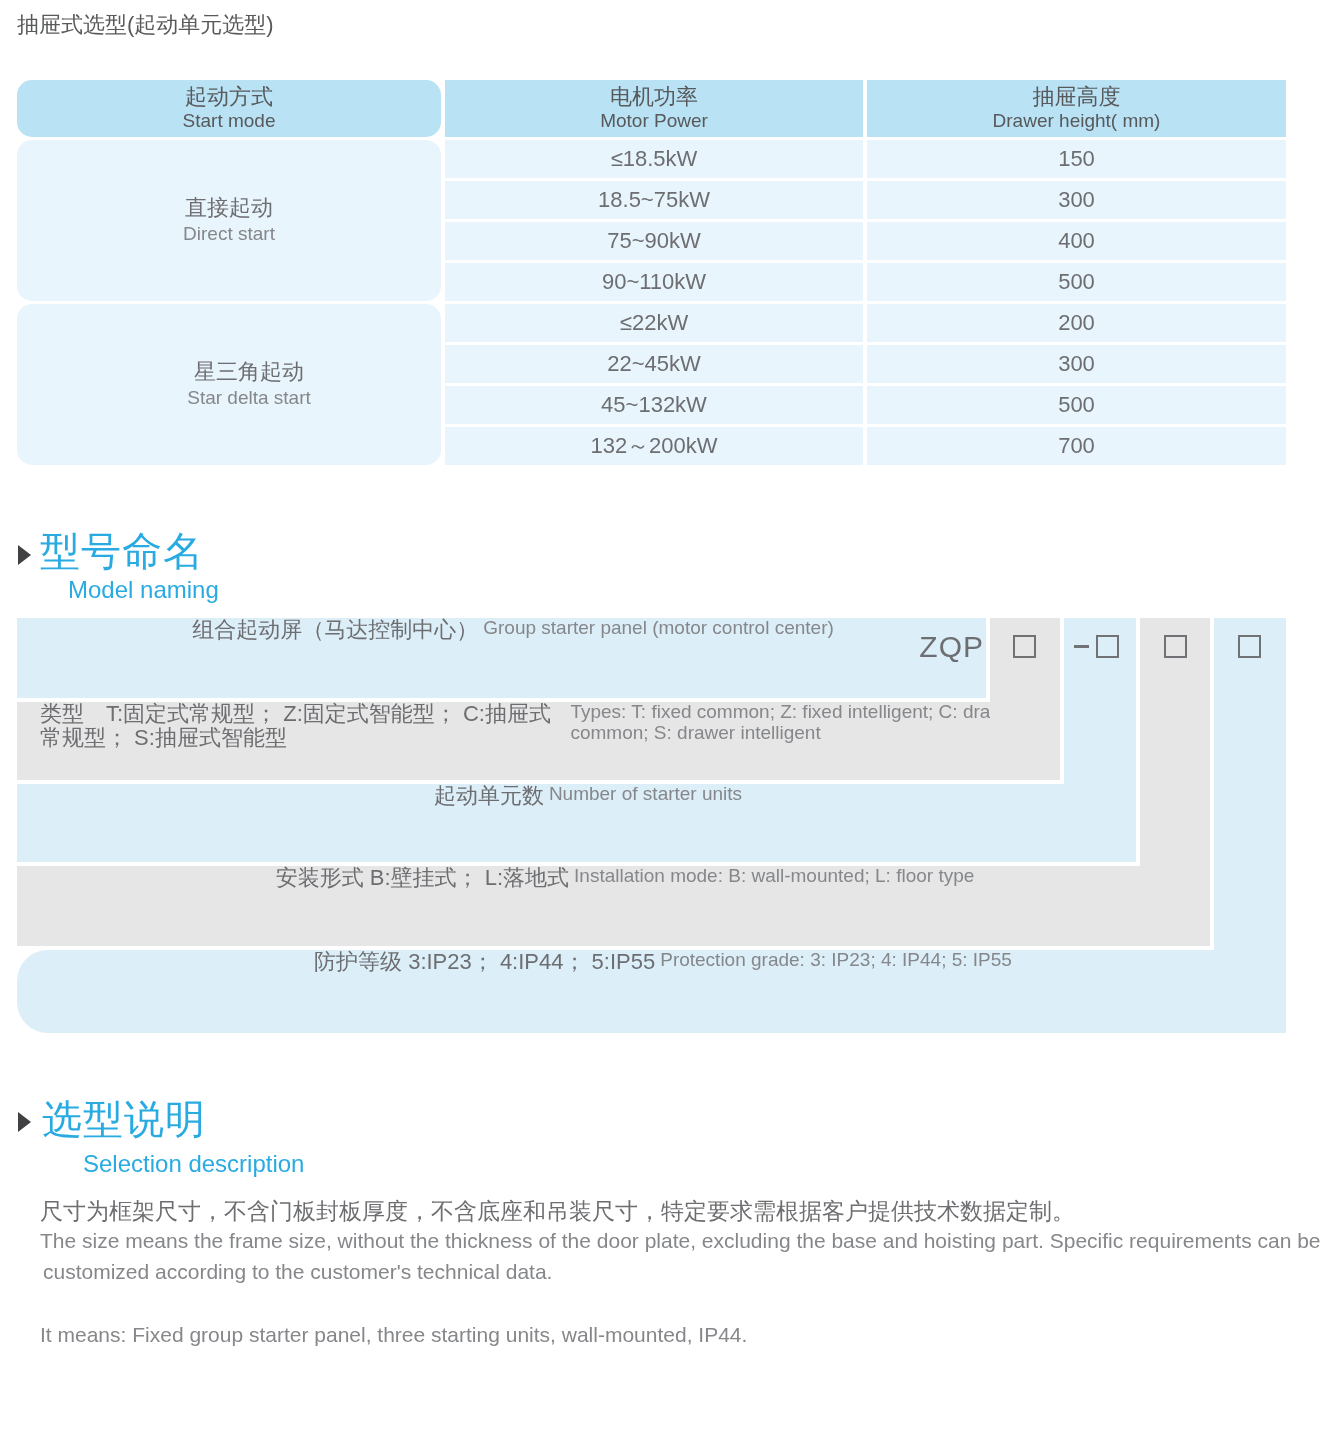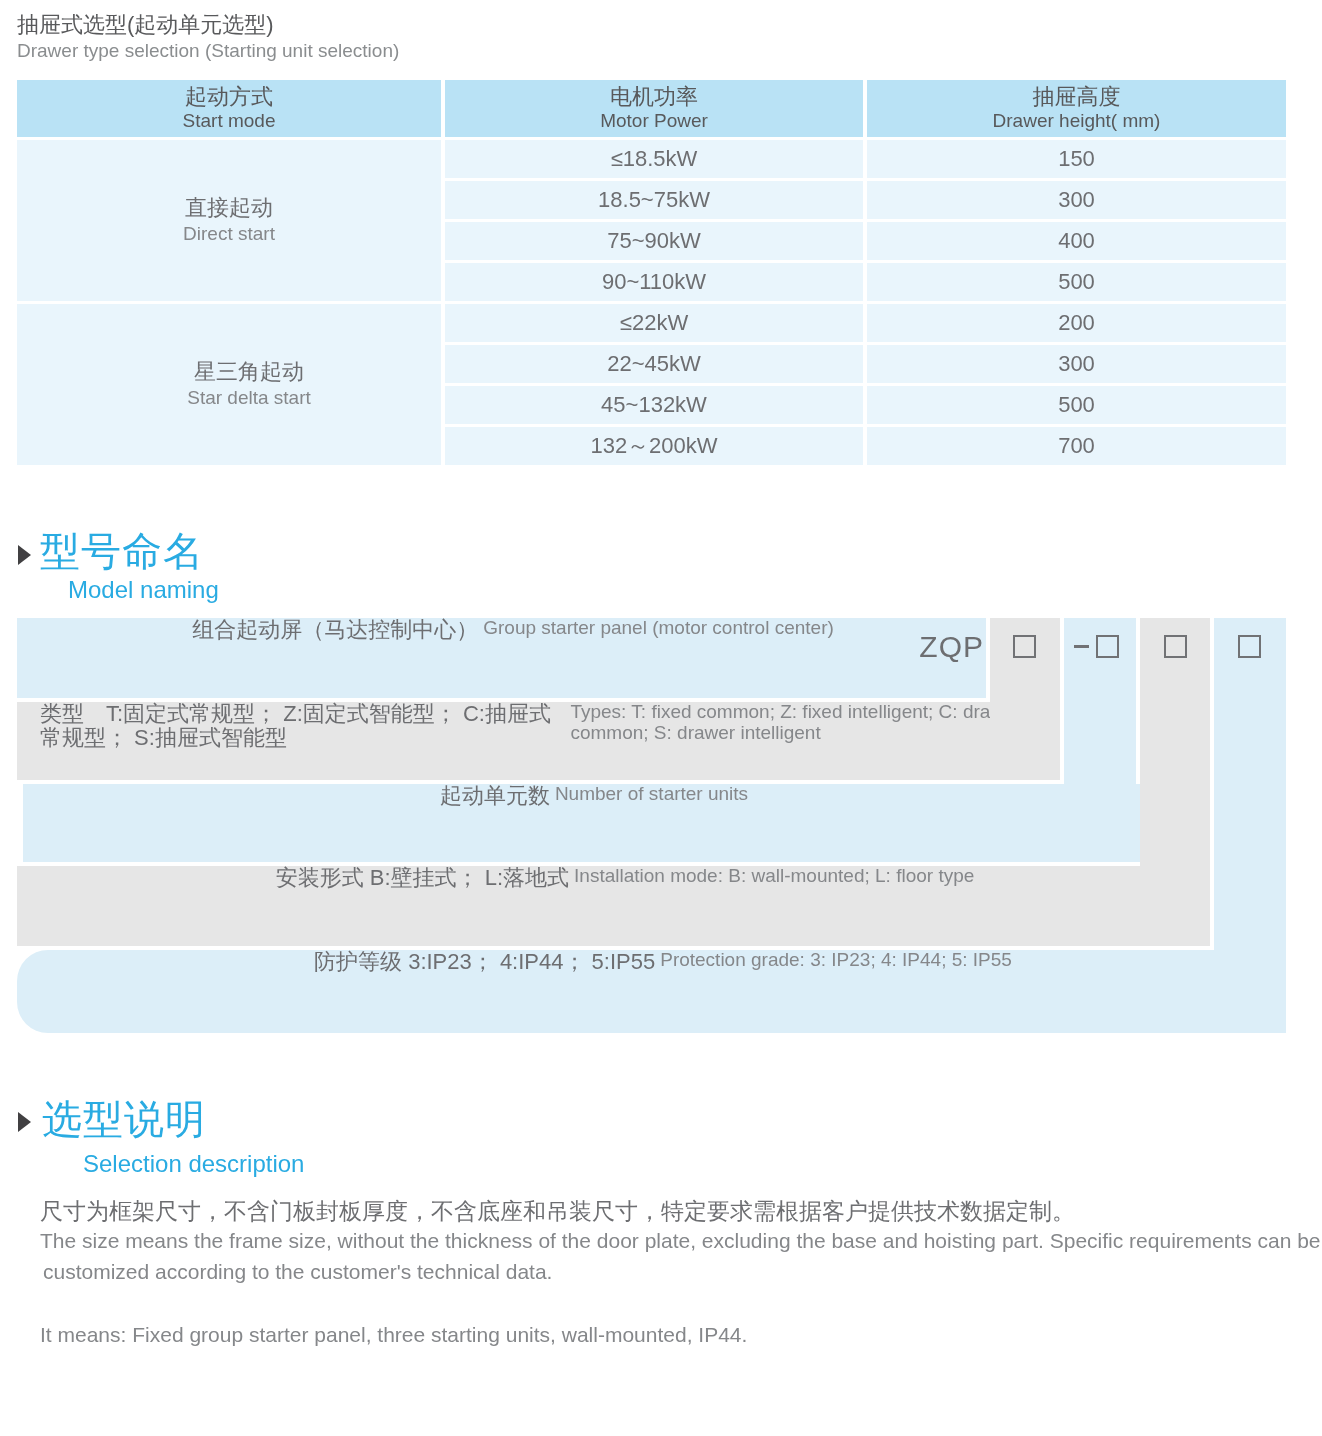--- a/index.html
+++ b/index.html
@@ -29,21 +29,21 @@
     gap:3px 4px;
   }
   .cell{display:flex;align-items:center;justify-content:center;text-align:center;}
   .th{background:var(--header_fill);flex-direction:column;grid-row:1;}
   .th .cn{font-size:22px;color:var(--text_dark);line-height:1.2;}
   .th .en{font-size:19px;color:var(--text_dark);line-height:1.2;}
   .td{background:var(--row_fill);font-size:22px;color:var(--text);}
   .merged{background:var(--row_fill);flex-direction:column;}
   .merged .cn{font-size:22px;color:var(--text);line-height:1.3;}
   .merged .en{font-size:19px;color:#85878a;line-height:1.3;}
-  .colA{grid-column:1;} .colB{grid-column:2;} .colC{grid-column:3;}
+  .colA{grid-column:1;border-radius:15px;} .colB{grid-column:2;} .colC{grid-column:3;}
   .g1{grid-row:2 / span 4;} .g2{grid-row:6 / span 4;padding-left:40px;}
   .r2{grid-row:2;} .r3{grid-row:3;} .r4{grid-row:4;} .r5{grid-row:5;}
   .r6{grid-row:6;} .r7{grid-row:7;} .r8{grid-row:8;} .r9{grid-row:9;}
 
   
   .sec-arrow{width:0;height:0;border-top:10px solid transparent;border-bottom:10px solid transparent;border-left:13px solid #414042;}
   .sec-cn{font-size:40px;color:var(--accent);letter-spacing:1px;}
   .sec-en{font-size:24px;color:var(--accent);margin-left:27px;}
 
   
@@ -60,21 +60,20 @@
   
   .para-cn{font-size:23px;color:var(--text);}
   .para-en{font-size:21px;color:var(--text_light);}
 </style>
 </head>
 <body>
 
 <div class="page">
 
   <div class="abs doc-title">抽屉式选型(起动单元选型)</div>
-  <div class="abs doc-subtitle">Drawer type selection (Starting unit selection)</div>
 
   <div class="abs tbl">
     <div class="cell th colA">
       <span class="cn">起动方式</span>
       <span class="en">Start mode</span>
     </div>
     <div class="cell th colB">
       <span class="cn">电机功率</span>
       <span class="en">Motor Power</span>
     </div>
@@ -116,21 +115,21 @@
   <div class="abs sec-en" style="left:41px;top:576px;">Model naming</div>
 
   <div class="abs band blue" style="left:17px;top:618px;width:969px;height:80px;">
     <span class="cn">组合起动屏（马达控制中心）</span>
     <span class="en">Group starter panel (motor control center)</span>
   </div>
   <div class="abs band gray" style="left:17px;top:702px;width:1043px;height:78px;">
     <span class="cn">类型　T:固定式常规型； Z:固定式智能型； C:抽屉式常规型； S:抽屉式智能型</span>
     <span class="en">Types: T: fixed common; Z: fixed intelligent; C: drawer common; S: drawer intelligent</span>
   </div>
-  <div class="abs band blue" style="left:23px;top:784px;width:1119px;height:78px;">
+  <div class="abs band blue" style="left:17px;top:784px;width:1119px;height:78px;">
     <span class="cn">起动单元数</span>
     <span class="en">Number of starter units</span>
   </div>
   <div class="abs band gray" style="left:17px;top:866px;width:1193px;height:80px;">
     <span class="cn">安装形式 B:壁挂式； L:落地式</span>
     <span class="en">Installation mode: B: wall-mounted; L: floor type</span>
   </div>
   <div class="abs band blue" style="left:17px;top:950px;width:1269px;height:83px;border-radius:31px;">
     <span class="cn">防护等级 3:IP23； 4:IP44； 5:IP55</span>
     <span class="en">Protection grade:  3: IP23; 4: IP44; 5: IP55</span>

